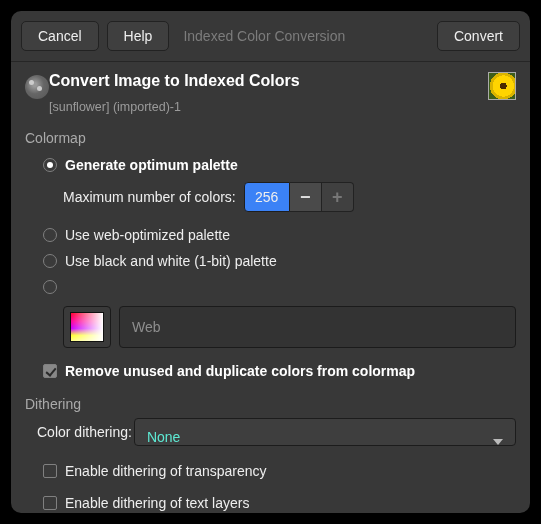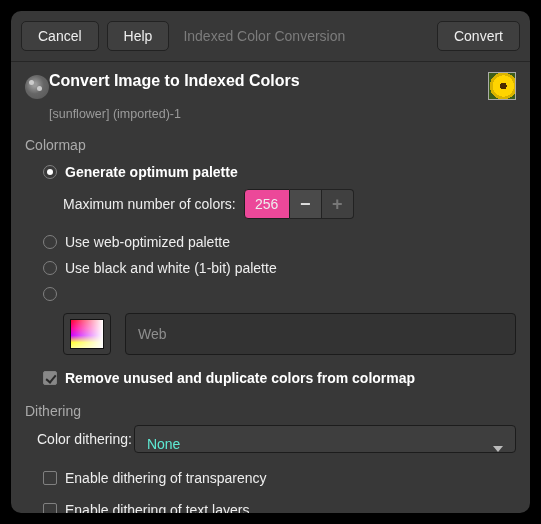--- a/index.html
+++ b/index.html
@@ -57,21 +57,21 @@
     flex-shrink: 0;
     margin-top: 3px;
   }
   .app-icon::before, .app-icon::after {
     content:""; position:absolute; border-radius:50%; background:#ccc;
   }
   .app-icon::before { width:5px; height:5px; top:5px; left:4px; }
   .app-icon::after  { width:5px; height:5px; top:11px; left:12px; }
   .header-text { flex: 1; }
   .dialog-title { font-weight: 600; font-size: 16px; color: #fff; }
-  .dialog-sub { font-size: 12.5px; color: #9b9b9b; margin-top: 17px; }
+  .dialog-sub { font-size: 12.5px; color: #9b9b9b; margin-top: 10px; }
   .thumb {
     width: 28px; height: 28px;
     border: 1px solid #aaa;
     background:
       radial-gradient(circle at 55% 50%, #4a2a00 0 18%, #ffd400 18% 55%, #d9b300 55% 70%, #3d5d1a 70% 100%);
     flex-shrink: 0;
   }
 
   .section-label {
     color: #aaa;
@@ -110,21 +110,21 @@
     transform: rotate(-50deg);
   }
   .lbl { color: #eee; }
   .lbl.strong { font-weight: 600; color: #fff; }
 
   .subrow { padding-left: 20px; margin: 4px 0 10px 0; }
 
   .spin-wrap { display:flex; align-items:center; }
   .spin-input {
     width: 46px; height: 30px;
-    background: #ec4899; border:1px solid #1e1e1e;
+    background: #3b82f6; border:1px solid #1e1e1e;
     color:#eee; text-align:center;
     border-radius: 4px 0 0 4px;
     font-size:14px;
     outline:none;
   }
   .spin-btn {
     width:32px; height:30px;
     border:1px solid #222; border-left:none;
     background:#4a4a4a; color:#ddd;
     display:flex; align-items:center; justify-content:center;
@@ -149,21 +149,20 @@
     background:
       linear-gradient(90deg, rgba(255,255,255,0) 0%, rgba(255,255,255,1) 100%),
       linear-gradient(180deg, #ff0033 0%, #ff0099 30%, #cc00ff 55%, #ffff33 80%, #ffff88 100%);
     background-blend-mode: screen, normal;
   }
   .palette-name {
     flex:1; height:42px;
     background:#333; border:1px solid #1b1b1b; border-radius:4px;
     display:flex; align-items:center; padding:16px 12px;
     color:#8e8e8e;
-    margin-left:6px;
   }
 
   .dith-row {
     display:flex; align-items:center; gap:2px;
     margin:4px 0 12px 12px;
   }
   .select {
     flex:1; height:28px;
     background:#3e3e3e; border:1px solid #1c1c1c; border-radius:4px;
     display:flex; align-items:flex-end; justify-content:space-between;

